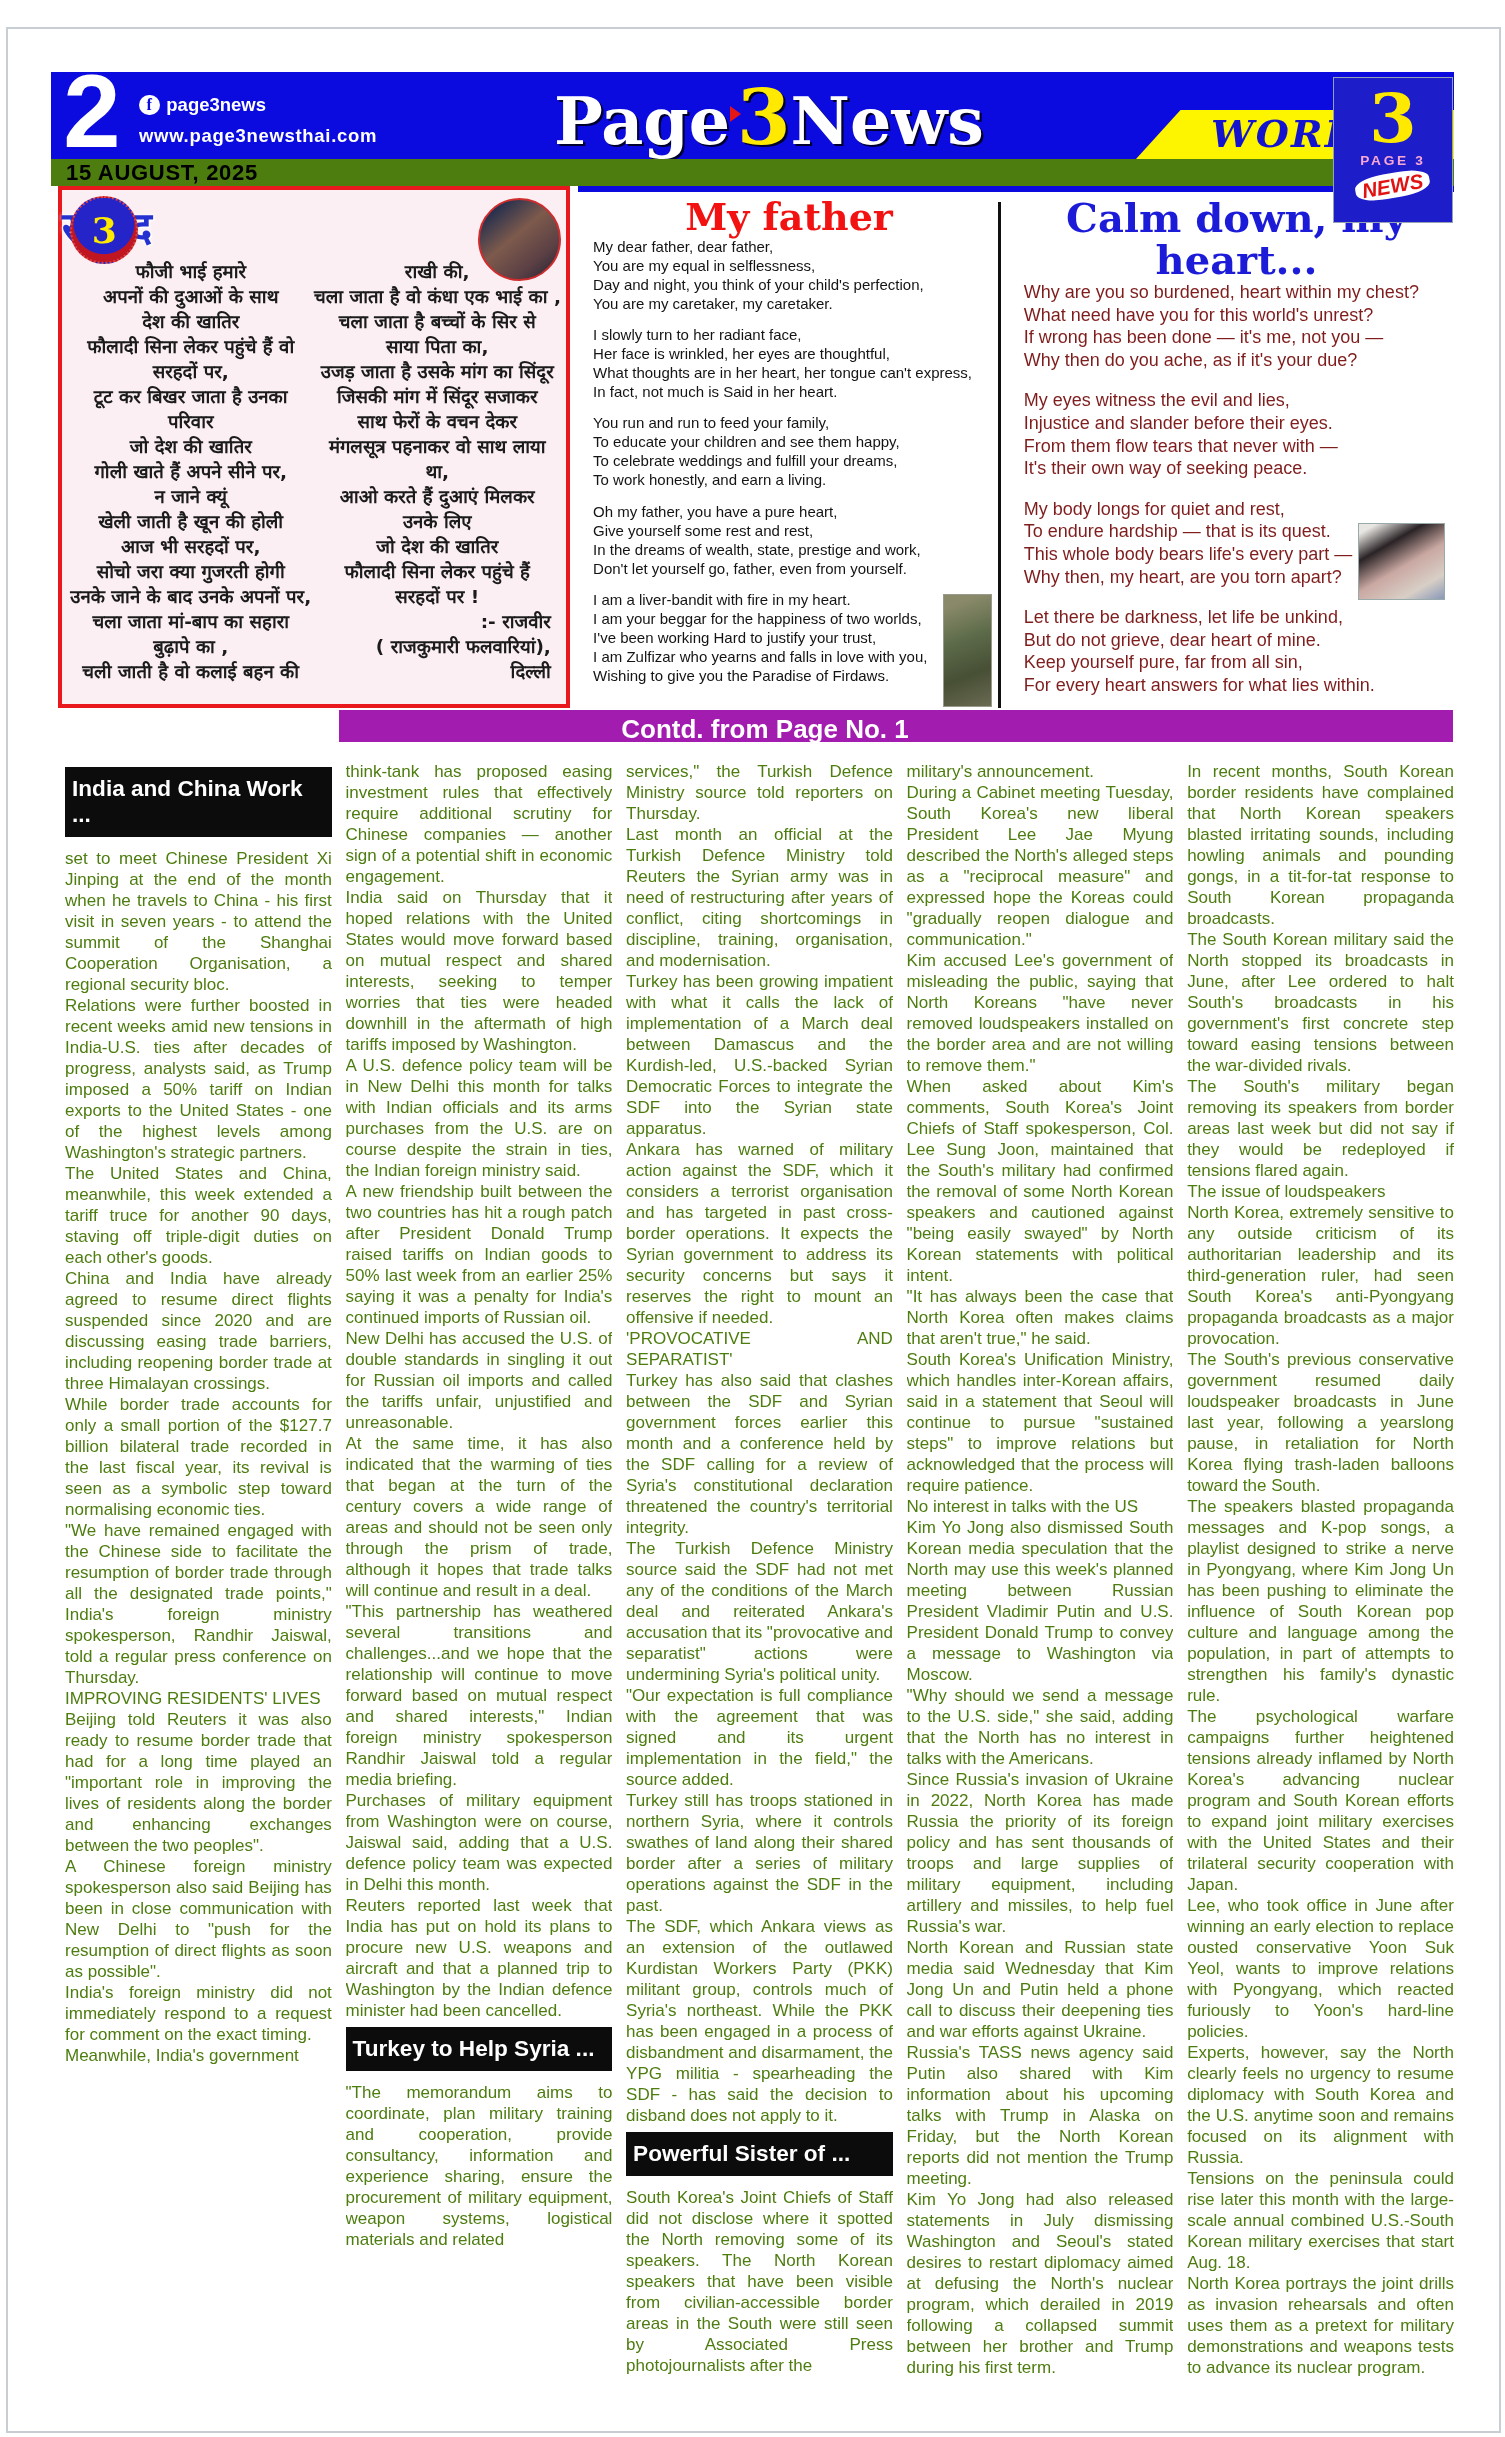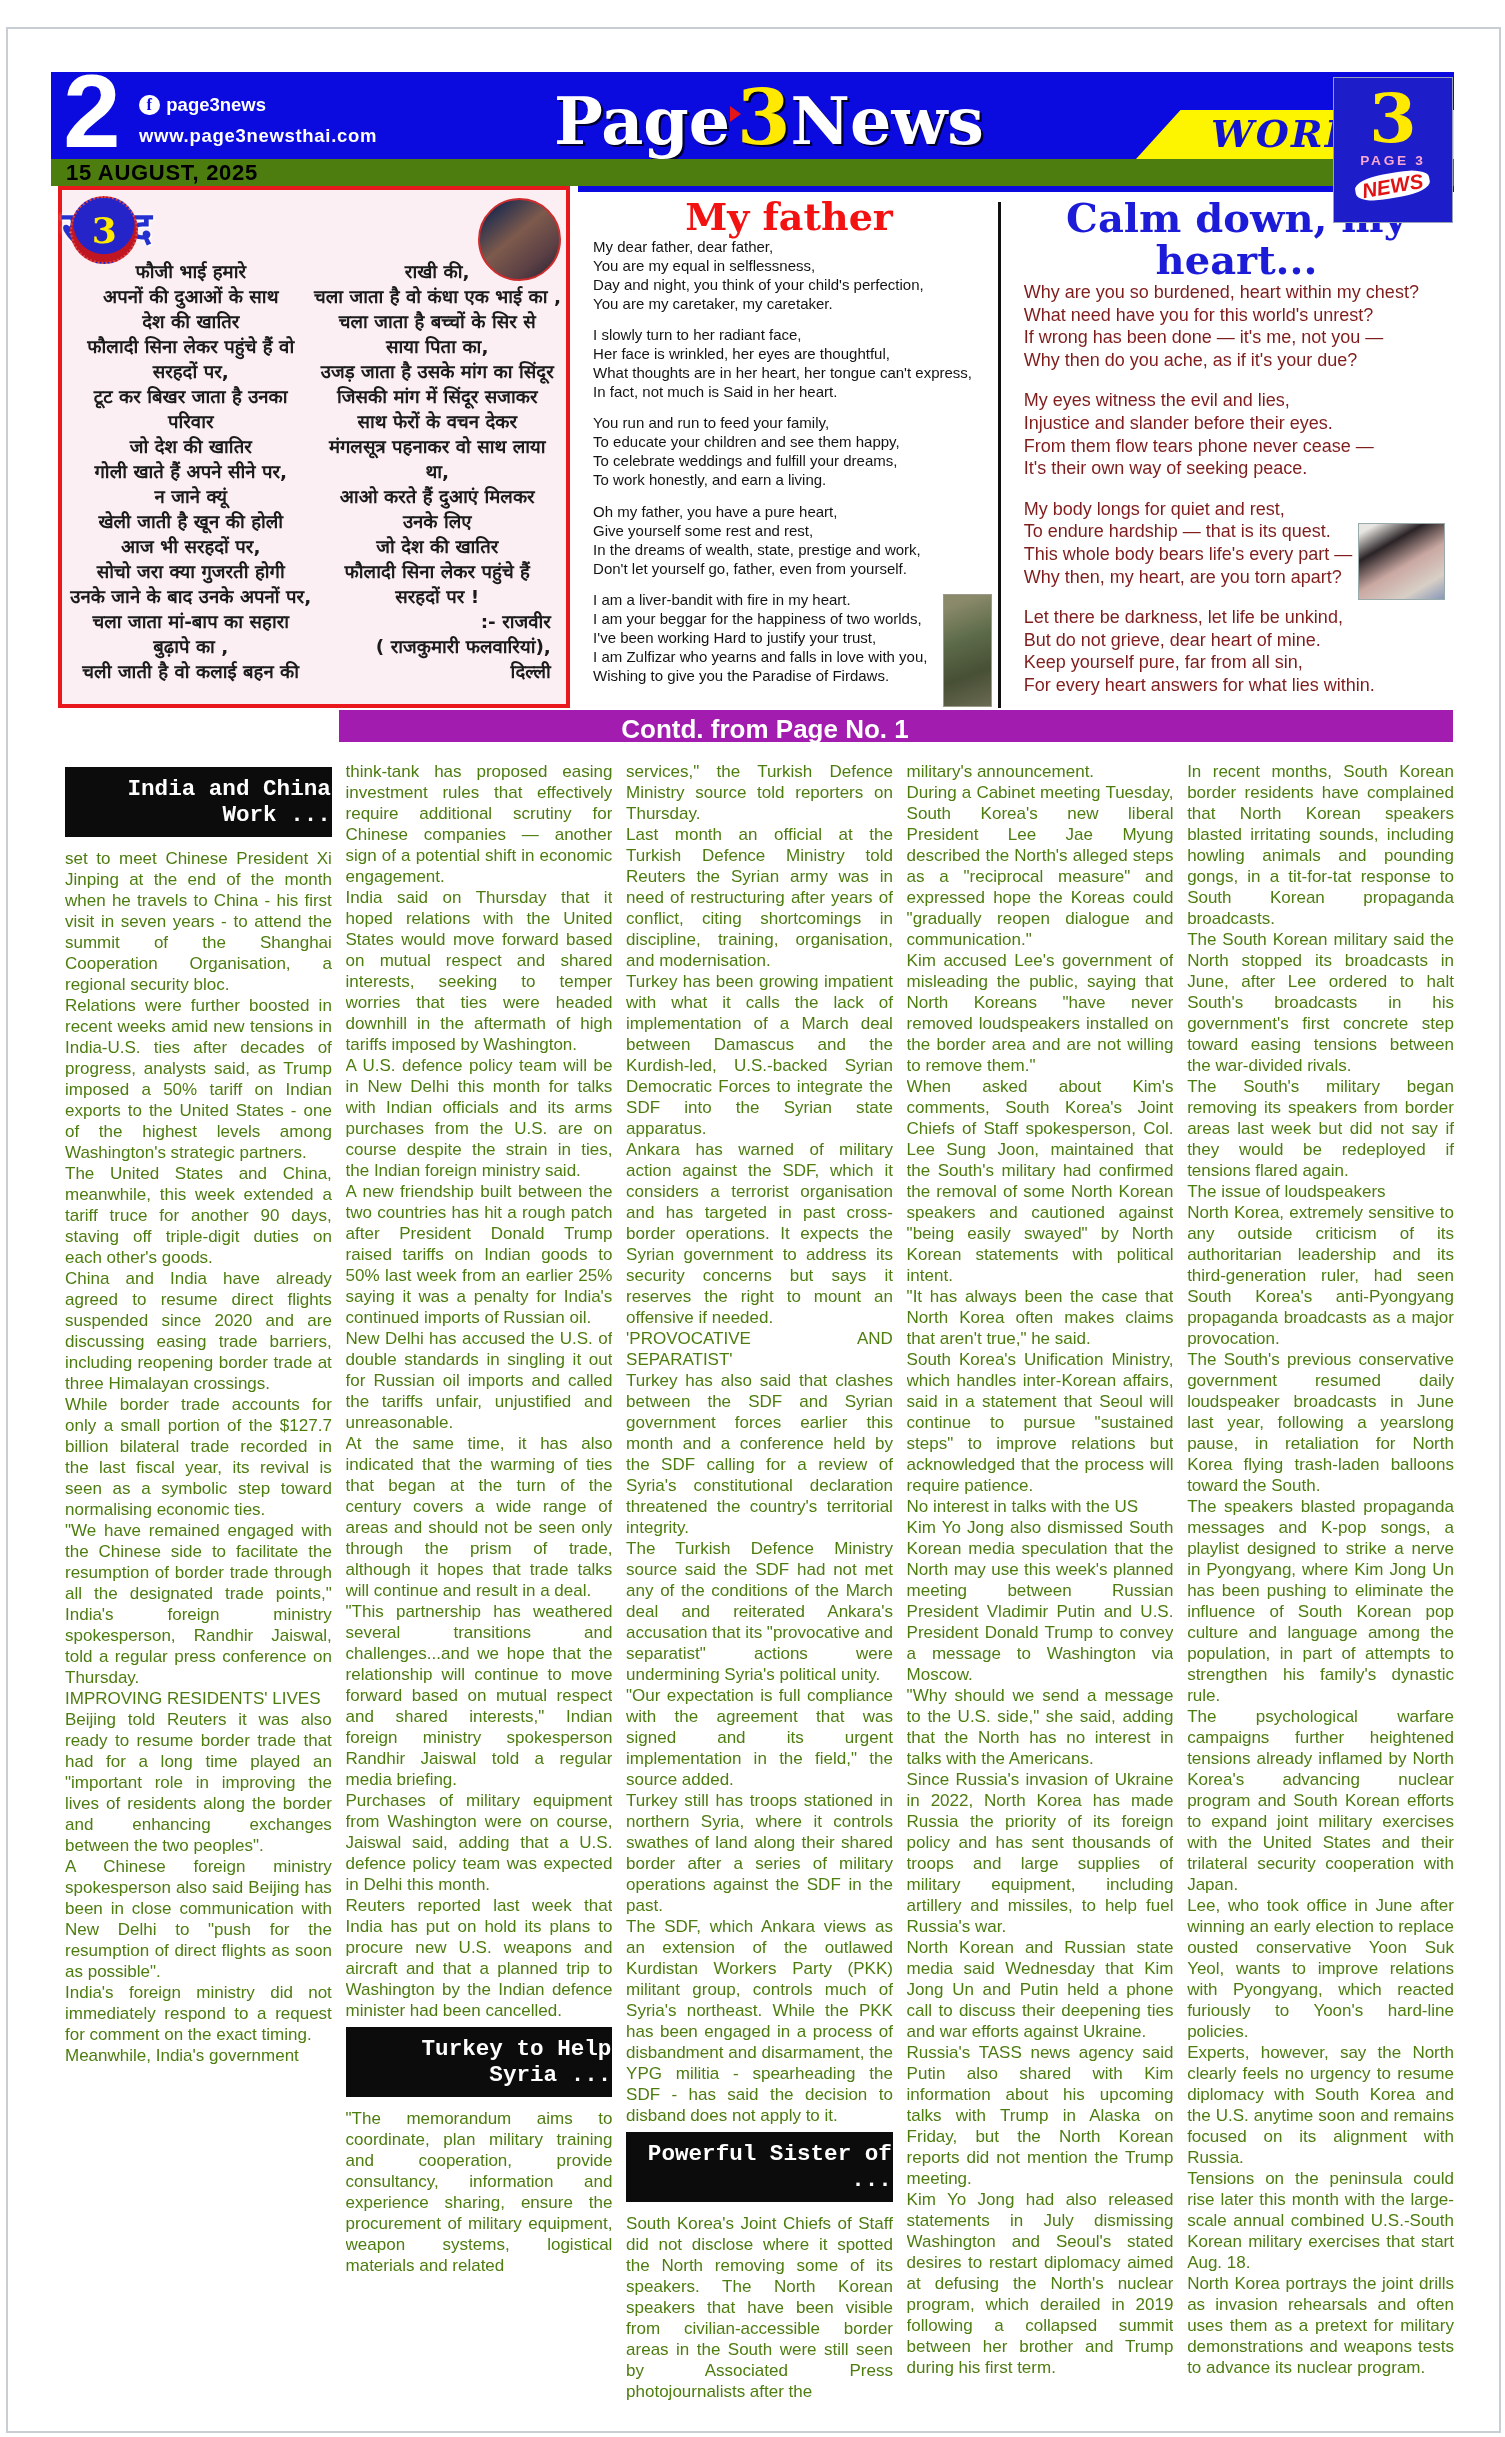--- a/index.html
+++ b/index.html
@@ -68,22 +68,22 @@
   .calm-photo{position:absolute;right:6.8px;top:326px;width:85px;height:75px;border:0.7px solid #9aa;
     background:linear-gradient(150deg,#e8e6e2 8%,#2a2326 30%,#caa8a2 55%,#d8cfc6 80%,#8898b8 100%);}
 
   
   .contd-bar{position:absolute;left:339px;top:710px;width:1114px;height:32px;background:#a21caf;}
   .contd-label{position:absolute;left:279px;width:294px;top:4.1px;text-align:center;color:#fff;font-weight:bold;font-size:26px;}
 
   
   .cols{position:absolute;left:65px;top:761px;width:1389px;height:1674px;display:flex;gap:13.7px;overflow:hidden;}
   .news-col{flex:1 1 0;overflow:hidden;}
-  .blk-heading{background:#0c0c0c;color:#fff;font-weight:bold;font-size:22.6px;text-align:right;
-    padding:9px 1px;margin:5.5px 0 11px 0;font-family:Liberation Mono, monospace;}
+  .blk-heading{background:#0c0c0c;color:#fff;font-weight:bold;font-size:22.6px;text-align:left;
+    padding:9px 7px;margin:5.5px 0 11px 0;}
   .blk-para{font-size:17px;line-height:21px;text-align:justify;color:#4d7c0f;}
 </style>
 </head>
 <body>
 
 <div class="page-frame"></div>
 
 <div class="header-bar">
   <div class="page-number">2</div>
   <div class="social-row">
@@ -202,21 +202,21 @@
   <div>
       <div class="stanza">
         <div class="pline">Why are you so burdened, heart within my chest?</div>
         <div class="pline">What need have you for this world's unrest?</div>
         <div class="pline">If wrong has been done — it's me, not you —</div>
         <div class="pline">Why then do you ache, as if it's your due?</div>
       </div>
       <div class="stanza">
         <div class="pline">My eyes witness the evil and lies,</div>
         <div class="pline">Injustice and slander before their eyes.</div>
-        <div class="pline">From them flow tears phone never cease —</div>
+        <div class="pline">From them flow tears that never with —</div>
         <div class="pline">It's their own way of seeking peace.</div>
       </div>
       <div class="stanza">
         <div class="pline">My body longs for quiet and rest,</div>
         <div class="pline">To endure hardship — that is its quest.</div>
         <div class="pline">This whole body bears life's every part —</div>
         <div class="pline">Why then, my heart, are you torn apart?</div>
       </div>
       <div class="stanza">
         <div class="pline">Let there be darkness, let life be unkind,</div>

